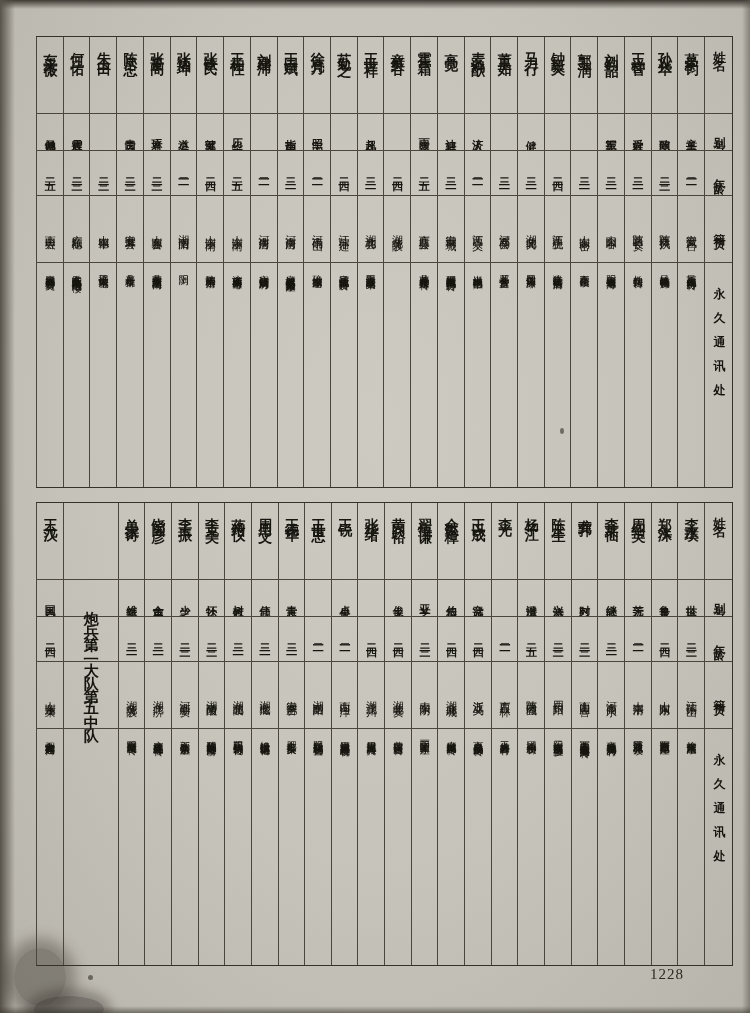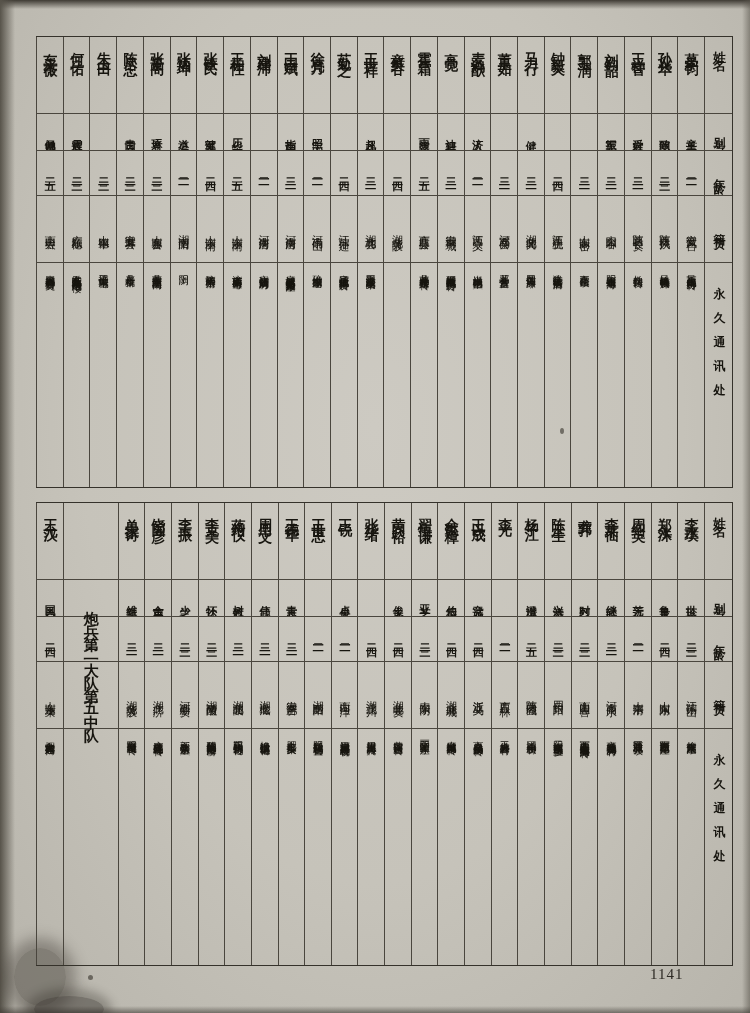--- a/index.html
+++ b/index.html
@@ -1009,15 +1009,15 @@
           <div class="cell c-native">
             <span class="vt native">山东蓬莱</span>
           </div>
           <div class="cell c-addr">
             <span class="vt addr">烟台北大街建东商行</span>
           </div>
         </div>
       </div>
   </div>
 
-  <div class="page-number">1141</div>
+  <div class="page-number">1228</div>
 
 </div>
 
 </body></html>

